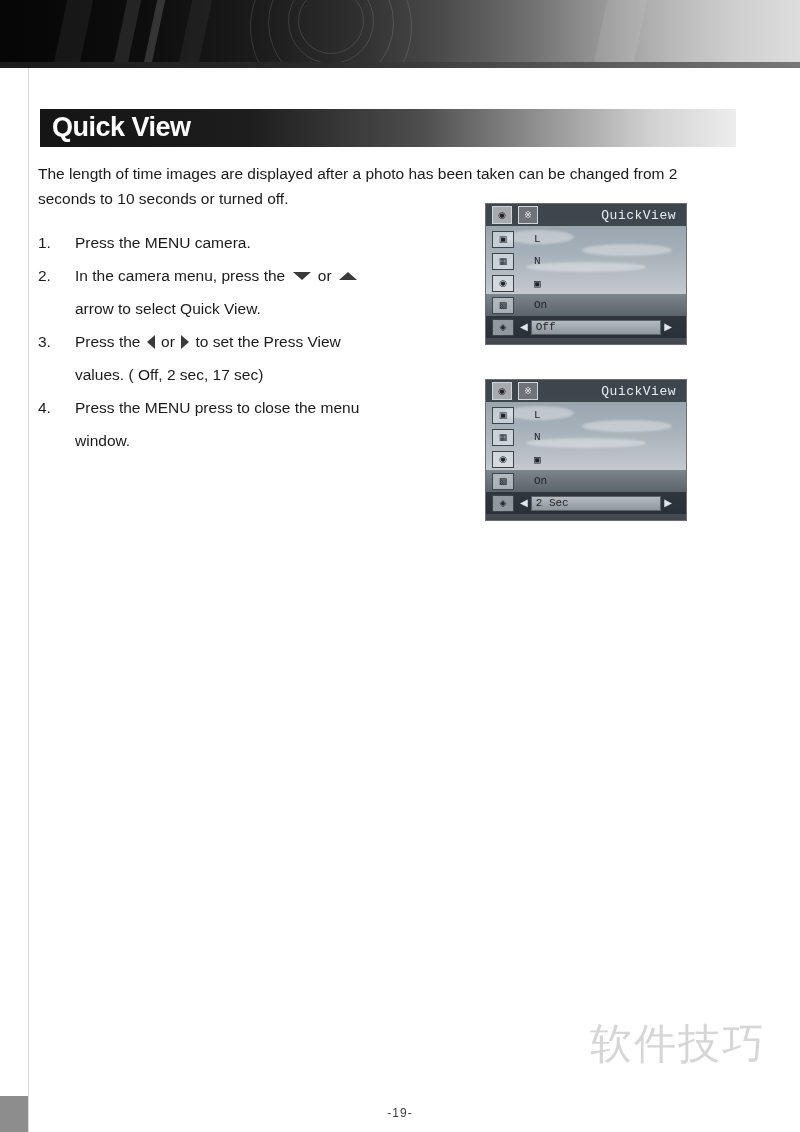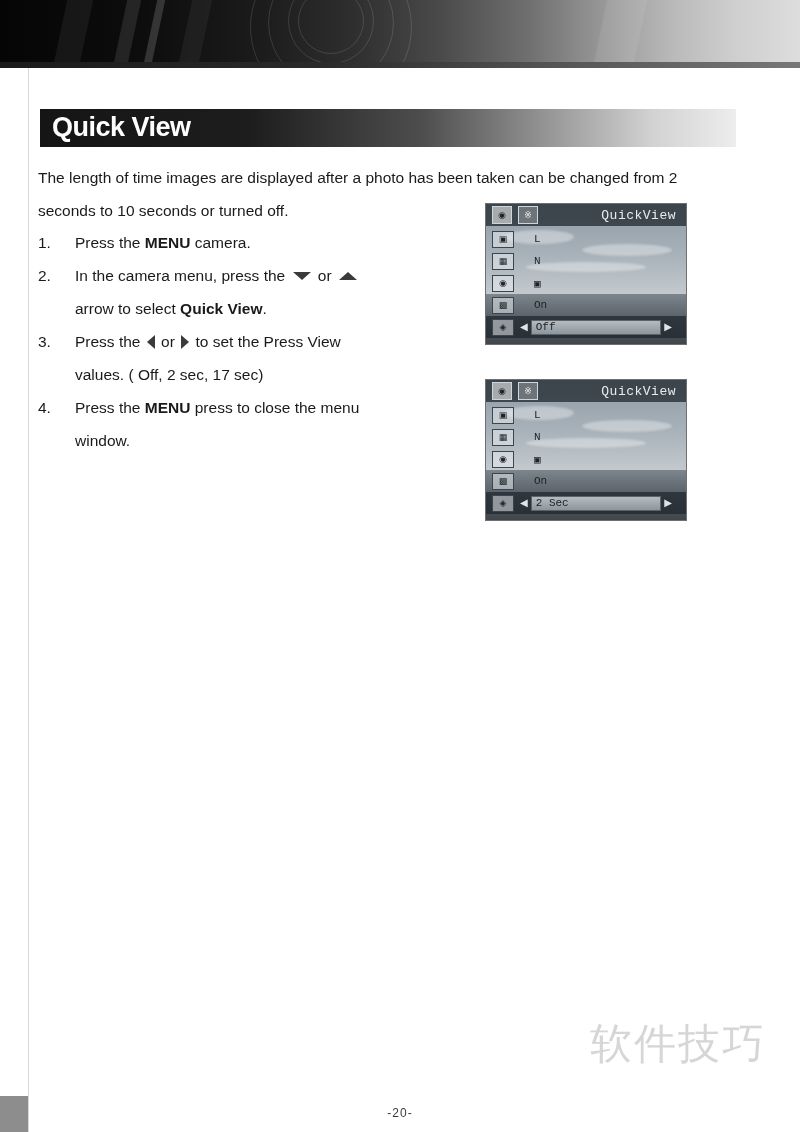--- a/index.html
+++ b/index.html
@@ -78,42 +78,42 @@
     font-family: "Liberation Sans", sans-serif;
   }
 
   
   .intro {
     position: absolute;
     left: 38px; top: 93px;
     width: 640px;
     font-size: 15.5px;
     color: #1a1a1a;
-    line-height: 33px;
+    line-height: 25px;
   }
   .steps {
     position: absolute;
     left: 38px; top: 158px;
     width: 430px;
     font-size: 15.5px;
     color: #1a1a1a;
   }
   .step {
     display: flex;
     margin-bottom: 0px;
     line-height: 33px;
   }
   .step-num {
     width: 37px;
     flex: 0 0 37px;
   }
   .step-text {
     flex: 1 1 auto;
   }
-  .b { font-weight: bold; }
+  .b { font-weight: normal; }
 
   .tri {
     display: inline-block;
     vertical-align: middle;
     position: relative;
     top: -1px;
   }
   .tri-down {
     width: 0; height: 0;
     border-left: 9px solid transparent;
@@ -428,14 +428,14 @@
           <span class="sel-arrow">◀</span>
           <span class="sel-box">2 Sec</span>
           <span class="sel-arrow">▶</span>
         </div>
       </div>
     </div>
   </div>
 
   <div class="watermark">软件技巧</div>
 
-  <div class="page-num">-20-</div>
+  <div class="page-num">-19-</div>
 </div>
 
 </body></html>

